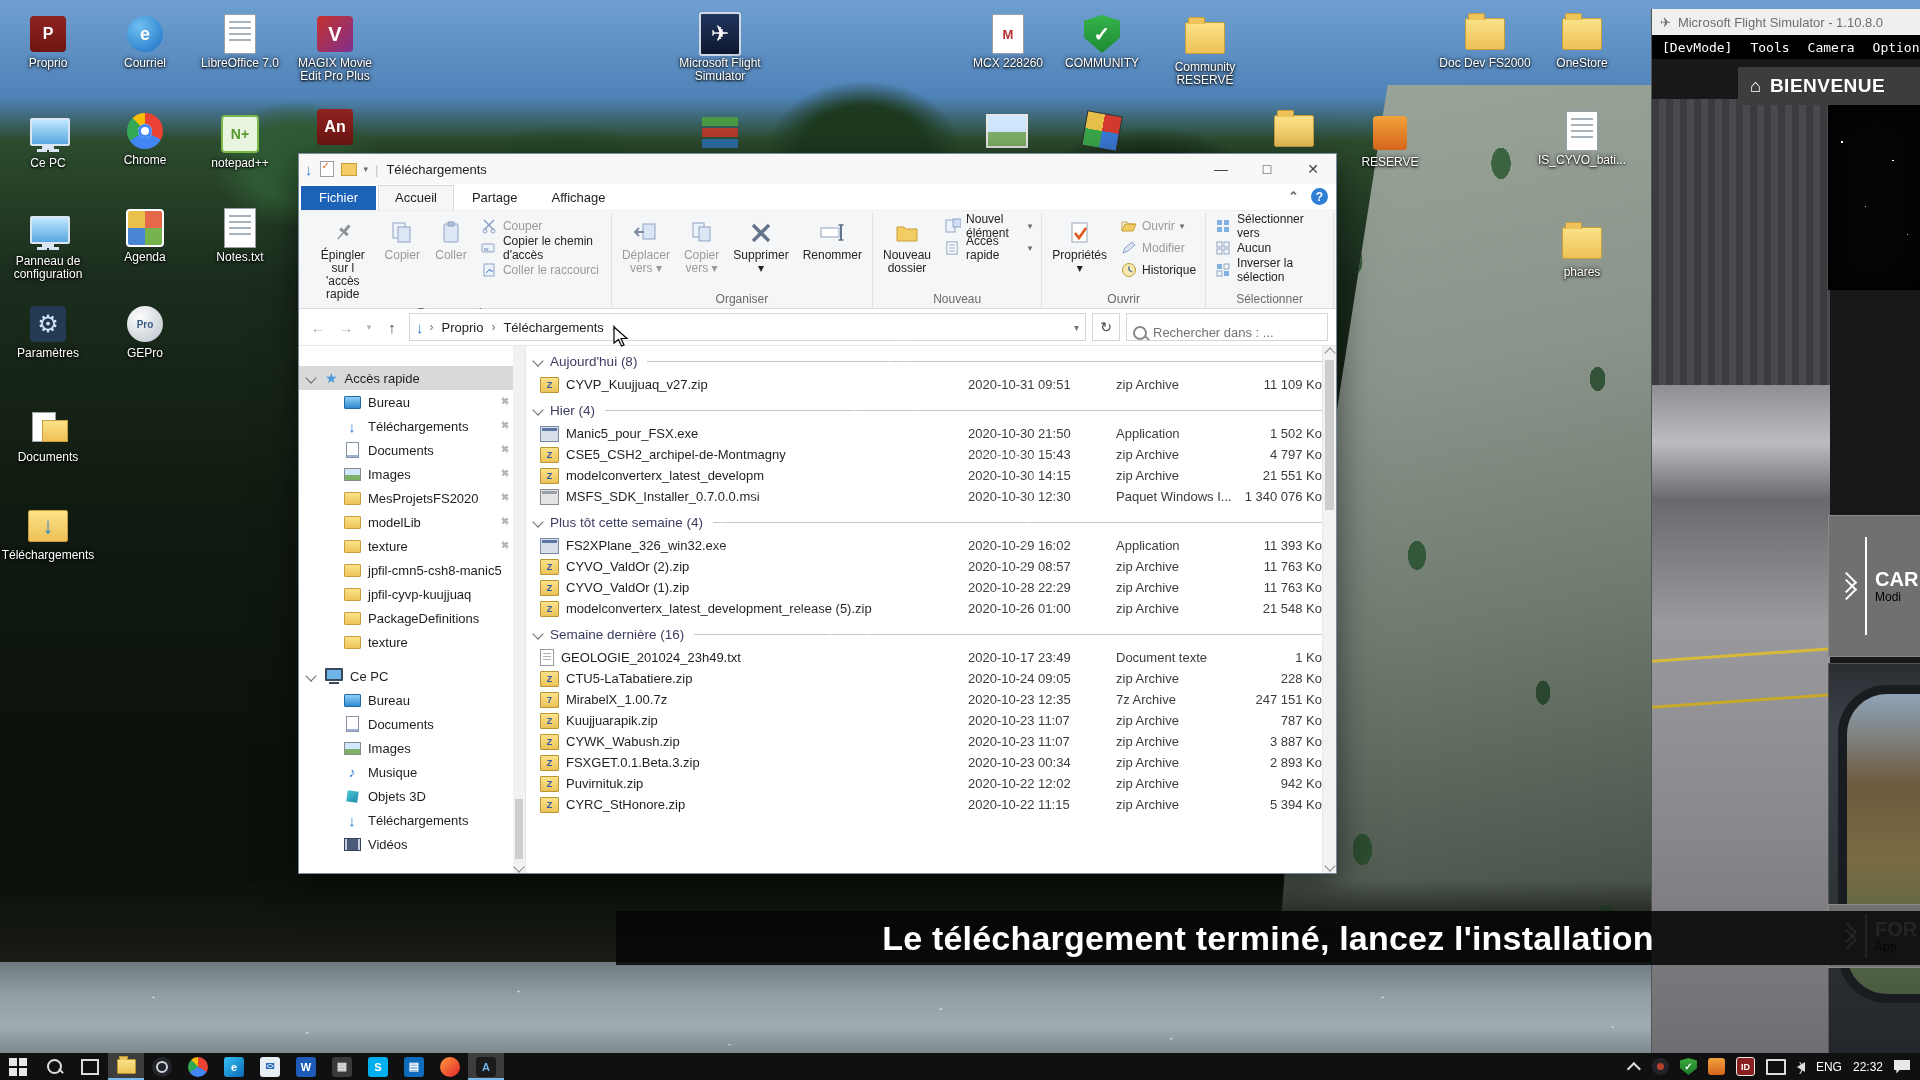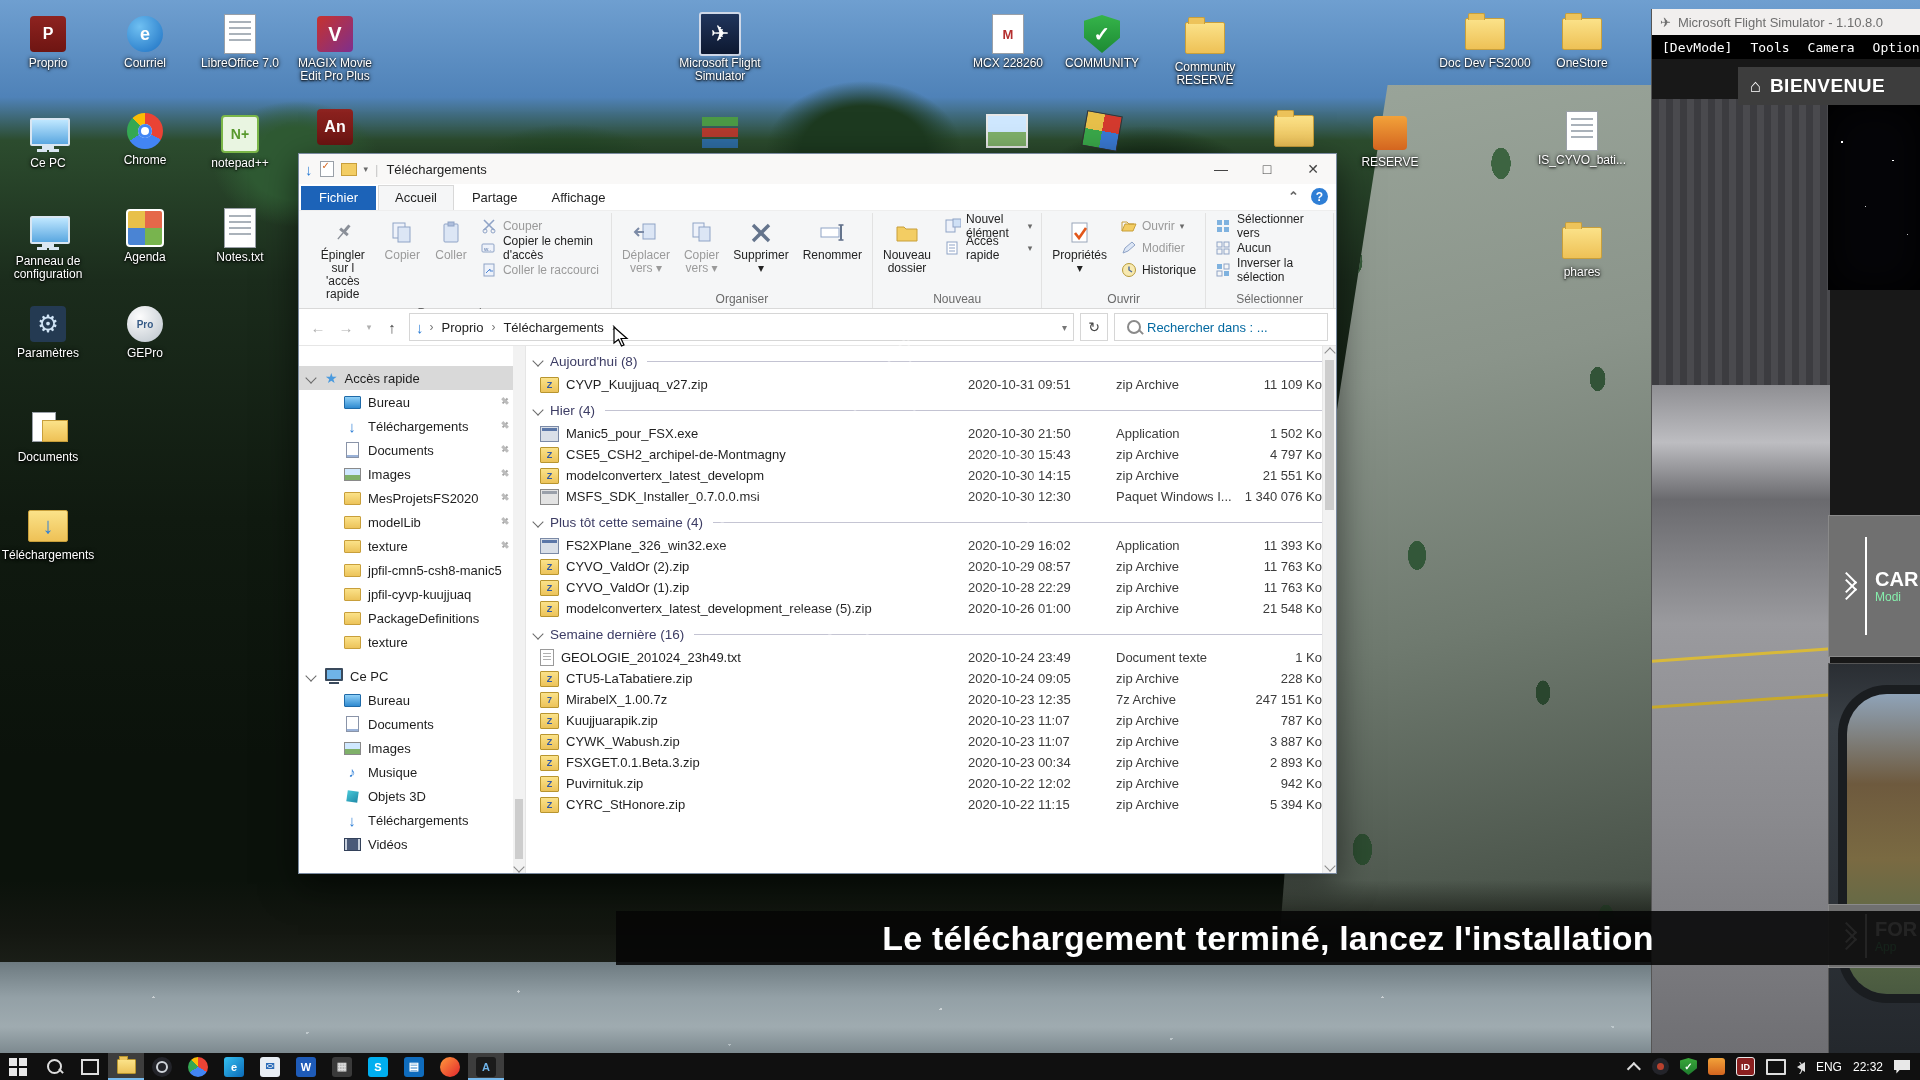--- a/index.html
+++ b/index.html
@@ -88,21 +88,21 @@
   .drop{color:#6a6a6a;font-size:9px;}
   
   #eaddr{height:36px;background:#fff;display:flex;align-items:center;padding:0 8px;gap:6px;border-bottom:1px solid #e6e6e6;font-size:13px;}
   .nav-arrow{color:#b0b0b0;font-size:15px;width:22px;text-align:center;}
   .nav-arrow.en{color:#4a4a4a;}
   #crumbbar{flex:1;height:26px;border:1px solid #d6d6d6;display:flex;align-items:center;padding:0 6px;gap:6px;background:#fff;}
   .crumb{color:#222;padding:0 2px;}
   .crumb-sep{color:#777;font-size:12px;}
   #crumbbar .cv{margin-left:auto;color:#777;font-size:10px;}
   .refresh-btn{width:26px;height:26px;border:1px solid #d6d6d6;display:flex;align-items:center;justify-content:center;color:#444;font-size:14px;}
-  #esearch{width:188px;height:26px;border:1px solid #d6d6d6;display:flex;align-items:center;padding:0 12px;gap:6px;color:#0369a1;background:#fff;}
+  #esearch{width:188px;height:26px;border:1px solid #d6d6d6;display:flex;align-items:flex-end;padding:0 6px;gap:6px;color:#737373;background:#fff;}
   .mag{width:10px;height:10px;border:2px solid #8a8a8a;border-radius:50%;position:relative;flex:none;}
   .mag::after{content:"";position:absolute;left:9px;top:9px;width:6px;height:2px;background:#8a8a8a;transform:rotate(45deg);}
   
   #emain{flex:1;display:flex;min-height:0;}
   #enav{width:226px;border-right:1px solid #e6e6e6;overflow:hidden;padding-top:20px;font-size:13px;position:relative;}
   .nrow{height:24px;display:flex;align-items:center;gap:7px;padding-left:26px;position:relative;}
   .nrow.sel{background:#d9d9d9;}
   .nrow .chev{position:absolute;left:8px;}
   .nrow .pin{position:absolute;right:16px;}
   .nrow.lv2{padding-left:44px;}
@@ -177,21 +177,21 @@
   #stars{position:absolute;left:176px;top:46px;right:0;height:185px;background:#050508;
     box-shadow:inset 0 0 40px #000;}
   #stars::before{content:"";position:absolute;inset:0;background:radial-gradient(1.5px 1.5px at 15% 20%,#fff 50%,transparent 51%),radial-gradient(1px 1px at 40% 55%,#ccc 50%,transparent 51%),radial-gradient(1.5px 1.5px at 70% 30%,#fff 50%,transparent 51%),radial-gradient(1px 1px at 85% 70%,#bbb 50%,transparent 51%),radial-gradient(1px 1px at 25% 80%,#ddd 50%,transparent 51%);}
   .mtile{position:absolute;left:176px;right:0;background:#707070;border:1px solid #8a8a8a;display:flex;align-items:center;gap:8px;padding-left:8px;color:#fff;overflow:hidden;}
   .mtile .chevio{width:20px;height:24px;flex:none;position:relative;}
   .mtile .chevio::before,.mtile .chevio::after{content:"";position:absolute;left:2px;width:13px;height:13px;border-right:2.5px solid #fff;border-bottom:2.5px solid #fff;transform:rotate(-45deg);}
   .mtile .chevio::before{top:1px;}
   .mtile .chevio::after{top:8px;}
   .mtile .vline{width:2px;height:70%;background:#fff;flex:none;}
   .mtile .tt{font-weight:bold;font-size:20px;line-height:21px;white-space:nowrap;}
-  .mtile .ts{font-size:12px;color:#86efac;white-space:nowrap;}
+  .mtile .ts{font-size:12px;color:#000000;white-space:nowrap;}
   #tile-car{top:456px;height:140px;}
   #tile-win{position:absolute;left:176px;right:0;top:604px;height:400px;background:linear-gradient(180deg,#2a2e33 0%,#3a4046 15%,#23272c 100%);border:1px solid #555;overflow:hidden;}
   #tile-win::before{content:"";position:absolute;left:18px;top:30px;width:110px;height:300px;border-radius:40px;background:linear-gradient(180deg,#8fa3b8 0%,#6e5a3e 30%,#7a6a42 55%,#5a6a48 80%,#4a5a40 100%);box-shadow:0 0 0 9px #1a1d20;}
   #tile-for{top:845px;height:62px;}
   
   #subtitle{position:absolute;left:616px;right:0;top:911px;height:54px;background:rgba(6,6,6,.88);z-index:8;display:flex;align-items:center;justify-content:center;}
   #subtitle .st{color:#fff;font-weight:bold;font-size:34px;letter-spacing:.2px;}
   
   #taskbar{position:absolute;left:0;bottom:0;width:1920px;height:27px;background:#101010;z-index:10;display:flex;align-items:center;}
   .tb{width:36px;height:27px;display:flex;align-items:center;justify-content:center;flex:none;}
@@ -872,21 +872,21 @@
             <div class="fgh">
               <span class="chev"></span>
               <span>Semaine dernière (16)</span>
               <span class="rule"></span>
             </div>
             <div class="frow">
               <div class="fname">
                 <span class="fic fic-txt"></span>
                 <span>GEOLOGIE_201024_23h49.txt</span>
               </div>
-              <div class="fdate">2020-10-24 23:49</div>
+              <div class="fdate">2020-10-17 23:49</div>
               <div class="ftype">Document texte</div>
               <div class="fsize">1 Ko</div>
             </div>
             <div class="frow">
               <div class="fname">
                 <span class="fic fic-zip"></span>
                 <span>CTU5-LaTabatiere.zip</span>
               </div>
               <div class="fdate">2020-10-24 09:05</div>
               <div class="ftype">zip Archive</div>

